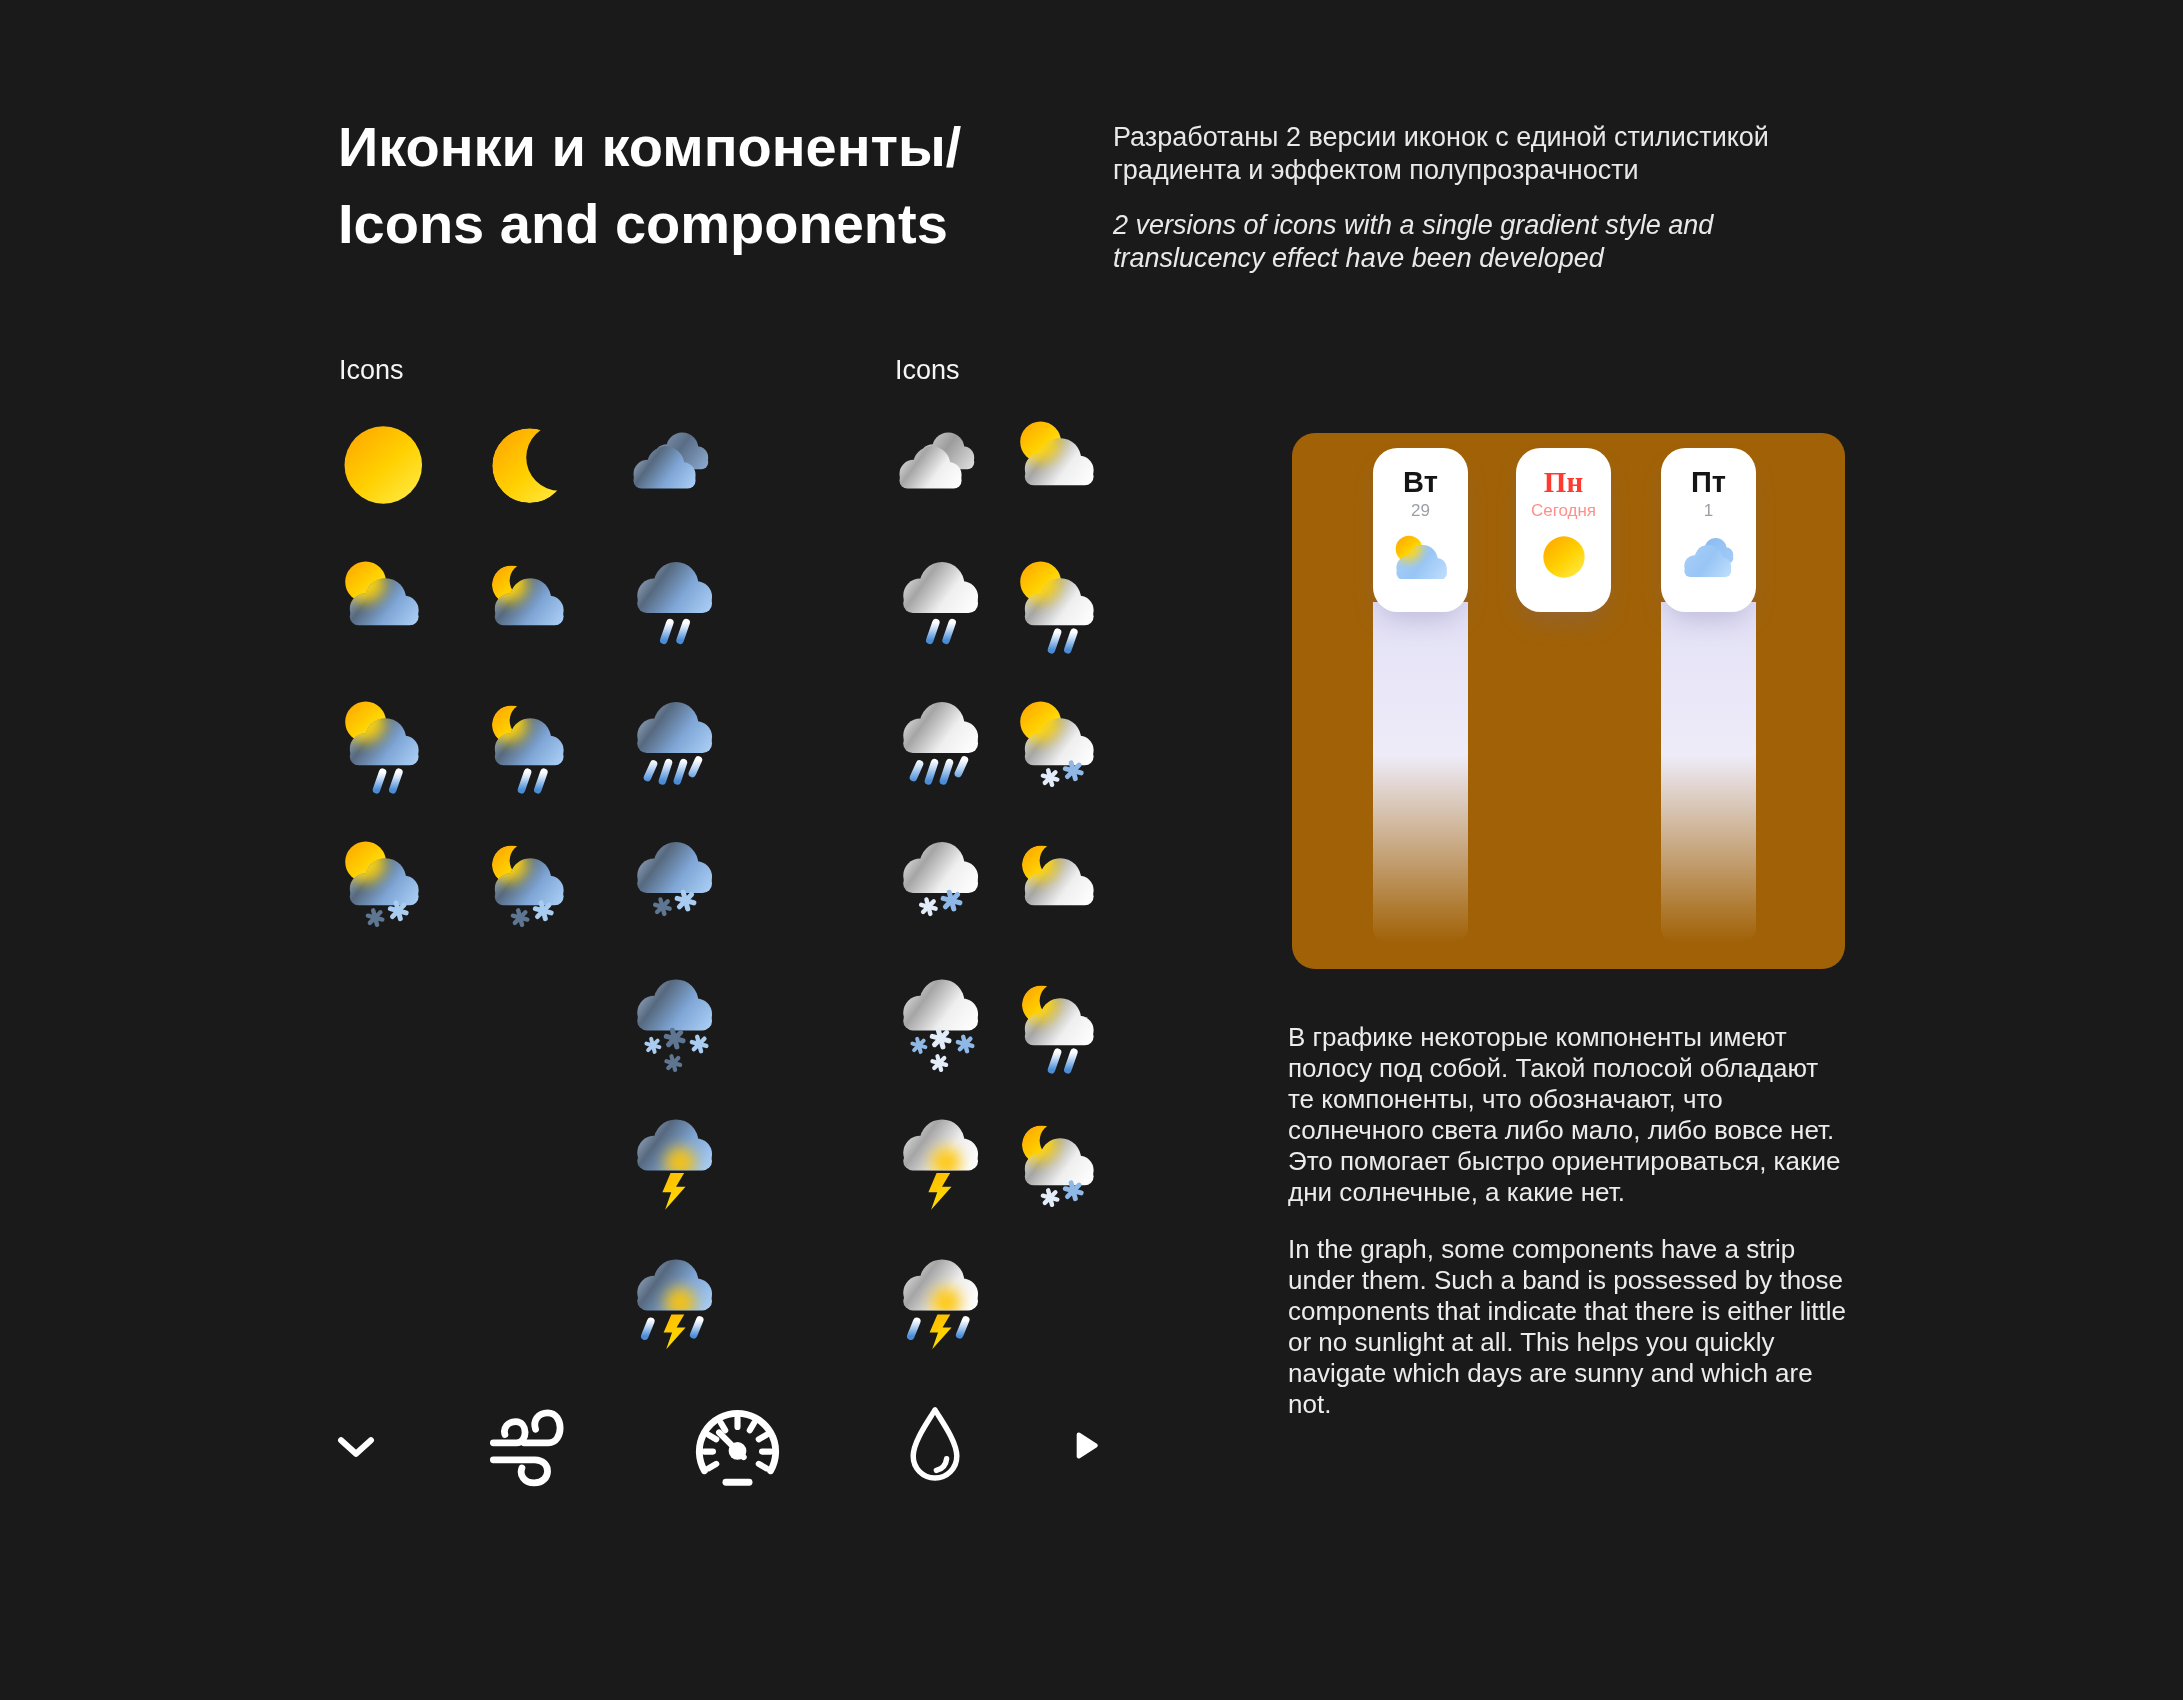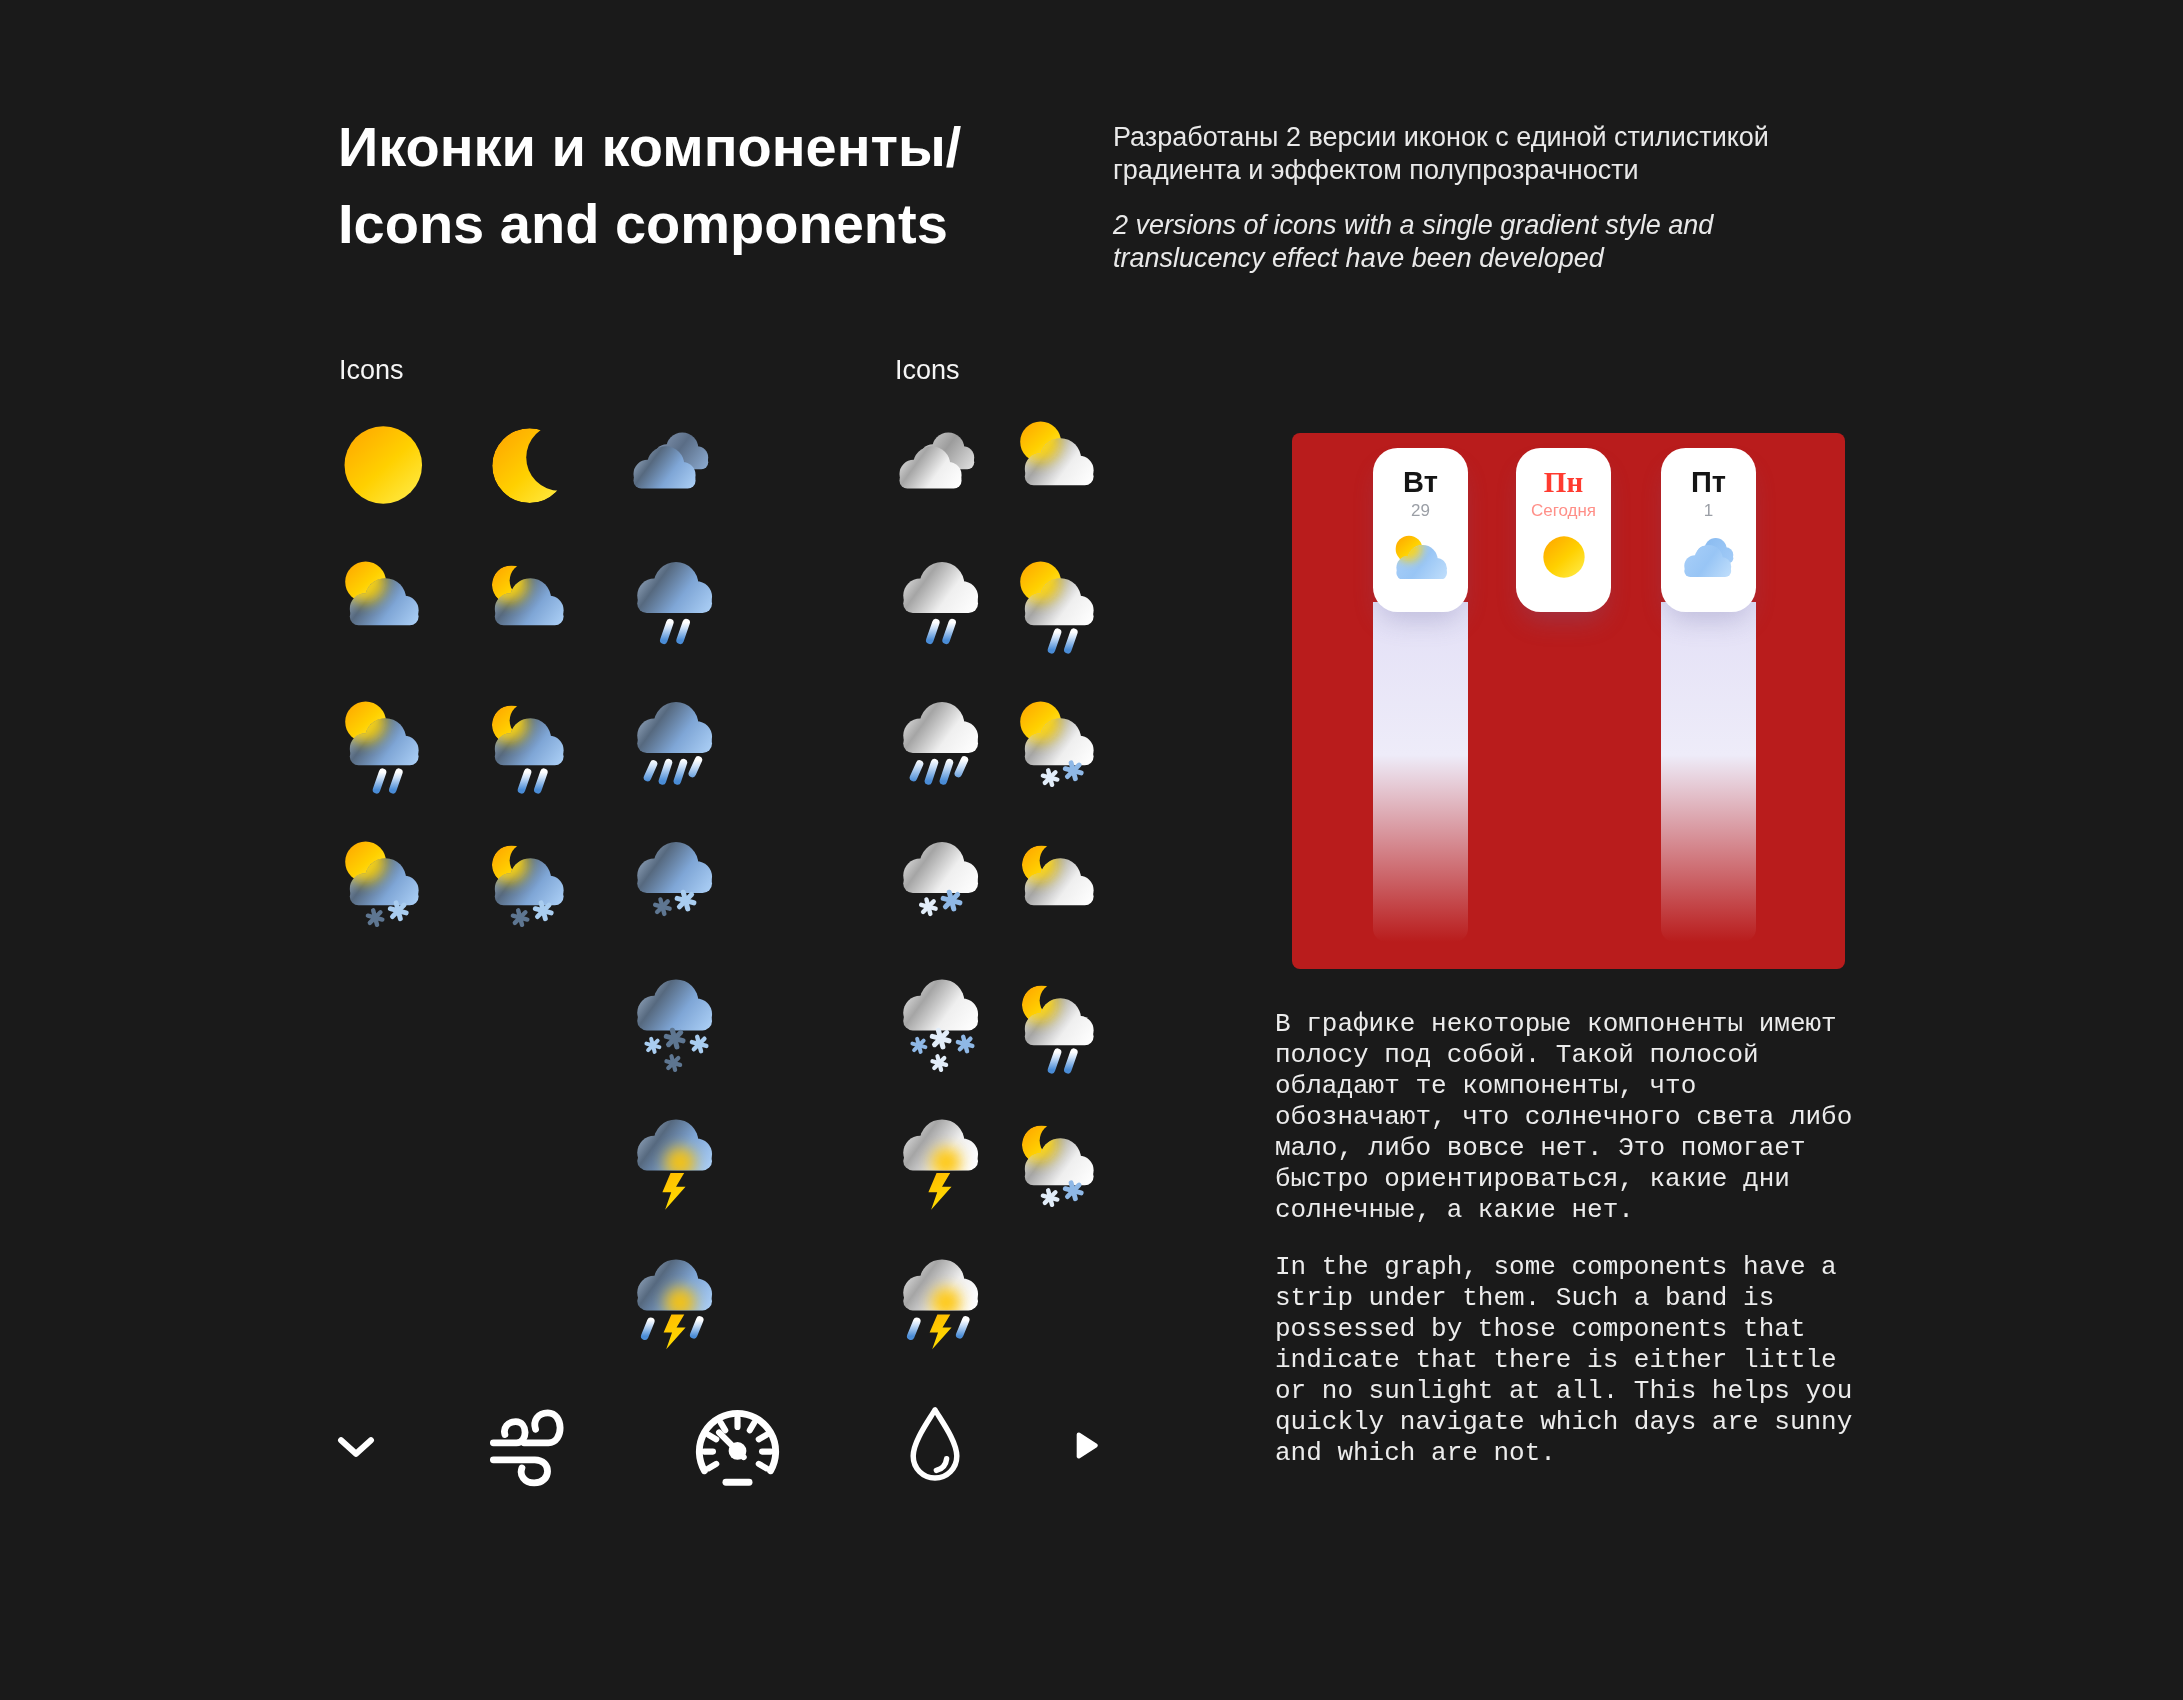--- a/index.html
+++ b/index.html
@@ -11,33 +11,33 @@
   .desc p{margin:4px;}
   .desc p + p{margin-top:22px;font-style:italic;}
   .section-label{position:absolute;top:355px;font-size:27px;color:#F5F5F5;}
   #color-label{left:339px;}
   #white-label{left:895px;}
   .grid{position:absolute;top:416px;display:grid;grid-auto-rows:102px;row-gap:38px;}
   #color-grid{left:338px;grid-template-columns:repeat(3,96px);column-gap:49px;}
   #white-grid{left:894px;grid-template-columns:repeat(2,96px);column-gap:22.5px;}
   .cell{width:96px;height:102px;}
   .cell svg{width:96px;height:102px;display:block;}
-  .card{position:absolute;left:1292px;top:433px;width:553px;height:536px;background:#b91c1c;border-radius:8px;}
+  .card{position:absolute;left:1292px;top:433px;width:553px;height:536px;background:#a16207;border-radius:23px;}
   .strip{position:absolute;top:169px;width:95px;height:340px;border-radius:0 0 13.6px 13.6px;
          background:linear-gradient(180deg,#E3E0F6 0%,#EEECF9 45%,rgba(255,255,255,0) 100%);}
   .chip{position:absolute;top:15px;width:95px;height:164px;background:#FFFFFF;border-radius:24.6px;
         box-shadow:0 15px 26px -6.8px rgba(105,105,160,0.30);text-align:center;}
   .chip-day{margin-top:18px;font-size:29px;font-weight:700;color:#151515;}
   .chip-day.today{color:#FF3B30;font-family:Liberation Serif, serif;}
   .chip-date{margin-top:2px;font-size:17px;color:#9B9FA6;}
   .chip-date.today{color:#FF8F88;}
   .chip-icon{margin-top:13.6px;}
   .chip-icon svg{width:60px;height:44px;display:inline-block;}
   .notes{position:absolute;left:1272px;top:1006px;width:592px;font-size:26px;line-height:31px;color:#ECECEC;}
-  .notes p{margin:3px;font-family:Liberation Mono, monospace;}
+  .notes p{margin:16px;}
   .notes p + p{margin-top:26px;}
   .footer-icon{position:absolute;}
   .footer-icon svg{width:100%;height:100%;display:block;}
 </style>
 </head>
 <body>
 
 <div class="title">
   <div>Иконки и компоненты/</div>
   <div>Icons and components</div>

